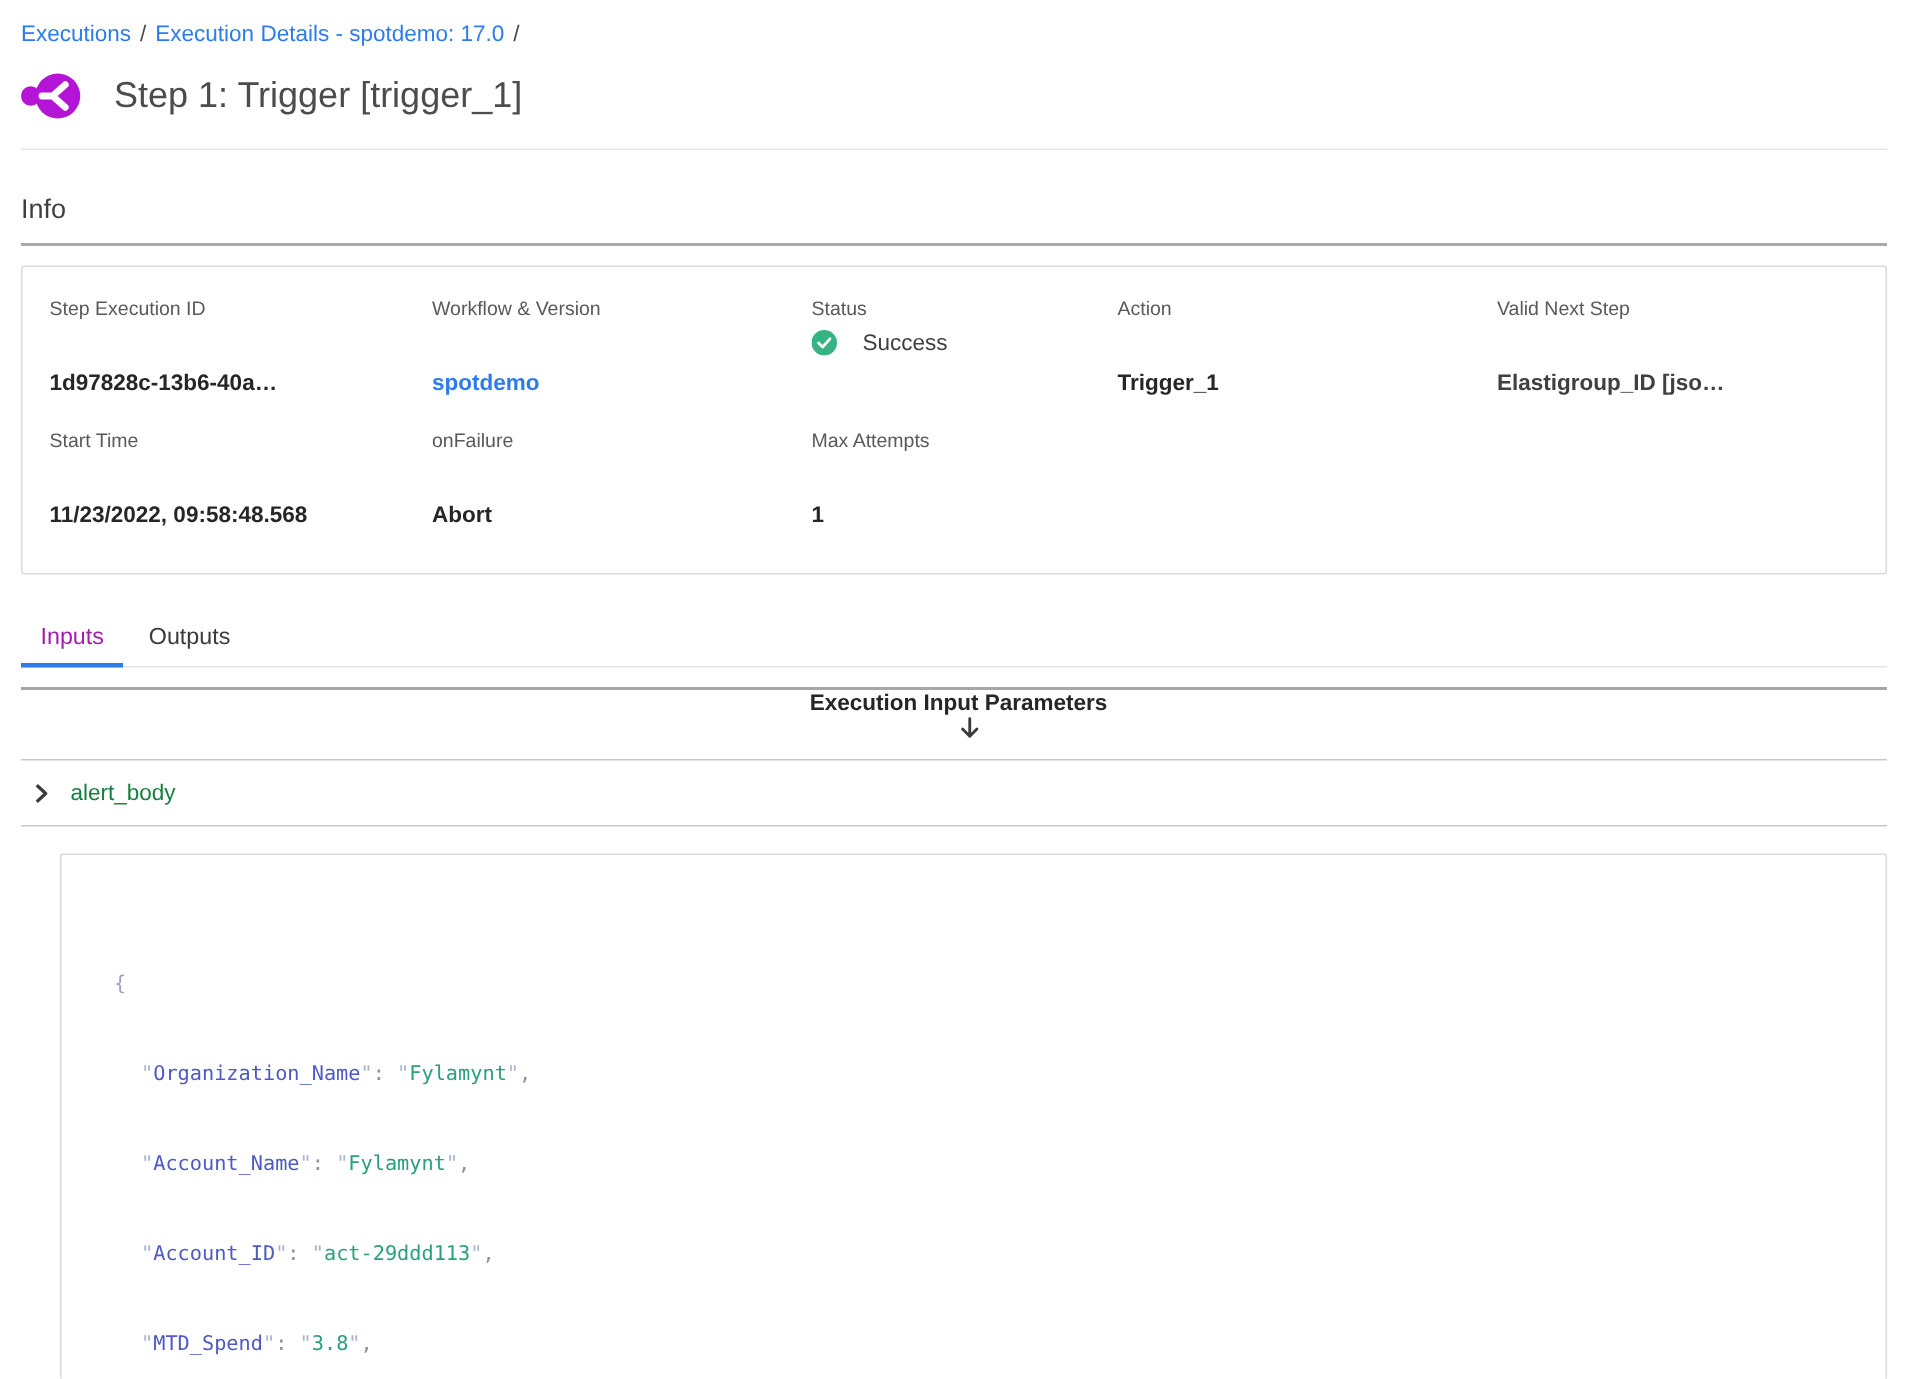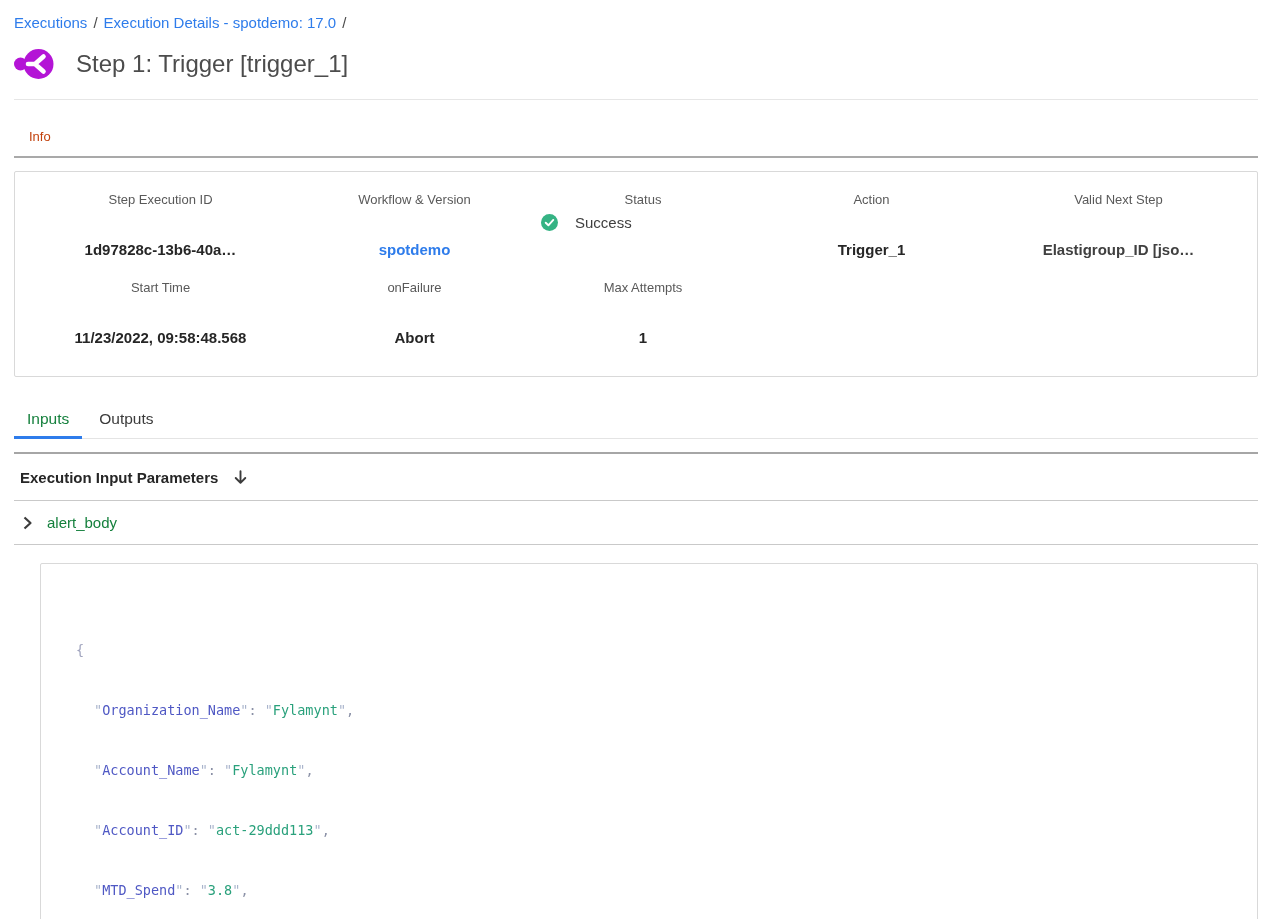--- a/index.html
+++ b/index.html
@@ -17,45 +17,45 @@
   .header { display: flex; align-items: center; margin-top: 16px; padding-bottom: 18px; }
   .logo { width: 40px; height: 34px; margin-right: 10px; flex: 0 0 auto; }
   .title { font-size: 24px; font-weight: 700; color: #383838; }
   .subtitle { font-size: 24px; font-weight: 400; color: #4c4c4c; margin-left: 12px; }
 
   .hr-light { border: none; border-top: 1px solid #e6e6e6; }
   .hr-mid   { border: none; border-top: 1px solid #c9c9c9; }
   .hr-dark  { border: none; border-top: 2px solid #a9a9a9; }
 
   
-  .info-heading { font-size: 13px; color: #c2410c; margin: 29px 0 12px 15px; font-weight: 400; }
+  .info-heading { font-size: 18px; color: #404040; margin: 29px 0 12px 0; font-weight: 400; }
   .info-card {
     border: 1px solid #d9d9d9; border-radius: 2px; background: #fff;
     margin-top: 13px; padding: 20px 18px 8px 18px;
-    display: grid; grid-template-columns: 255px 253px 204px 253px 1fr; text-align: center;
+    display: grid; grid-template-columns: 255px 253px 204px 253px 1fr;
   }
   .cell { margin-bottom: 22px; }
   .cell .lbl { font-size: 13px; color: #595959; margin-bottom: 7px; }
   .cell .val { font-size: 15px; font-weight: 700; color: #262626; margin-top: 34px; }
   .cell .val a.wf-link { color: #2e7ceb; text-decoration: none; cursor: pointer; }
   .cell .val a.next-link { color: #404040; text-decoration: none; cursor: pointer; }
   .status-wrap { display: flex; align-items: center; gap: 17px; font-size: 15px; color: #3f3f3f; }
   .status-icon { width: 17px; height: 17px; flex: 0 0 auto; }
 
   
   .tabs { display: flex; margin-top: 24px; border-bottom: 1px solid #e4e4e4; }
   .tab { font-size: 15.5px; padding: 9px 13px 10px 13px; margin-right: 4px; cursor: pointer;
          color: #3b3b3b; font-weight: 400; position: relative; }
-  .tab.active { color: #15803d; }
+  .tab.active { color: #a21caf; }
   .tab.active::after { content: ""; position: absolute; left: 0; right: 0; bottom: -1px; height: 3px; background: #2e7ceb; }
 
   
   .params-top { margin-top: 13px; border-top: 2px solid #a6a6a6; }
   .row { display: flex; align-items: center; }
-  .heading-row { height: 46px; padding-left: 6px; }
+  .heading-row { height: 46px; padding-left: 6px; flex-direction: column; }
   .heading-row .h-label { font-size: 15px; font-weight: 700; color: #262626; }
   .arrow-icon { width: 17px; height: 17px; margin-left: 14px; cursor: pointer; }
   .section-row { height: 43px; padding-left: 6px; cursor: pointer; }
   .chev-icon { width: 14px; height: 14px; margin-right: 13px; flex: 0 0 auto; }
   .section-label { font-size: 15px; color: #15803d; text-align: right; }
 
   
   .code-wrap {
     margin: 18px 0 19px 26px; border: 1px solid #d9d9d9; border-radius: 2px;
     padding: 36px 20px 40px 35px; background: #fff;

